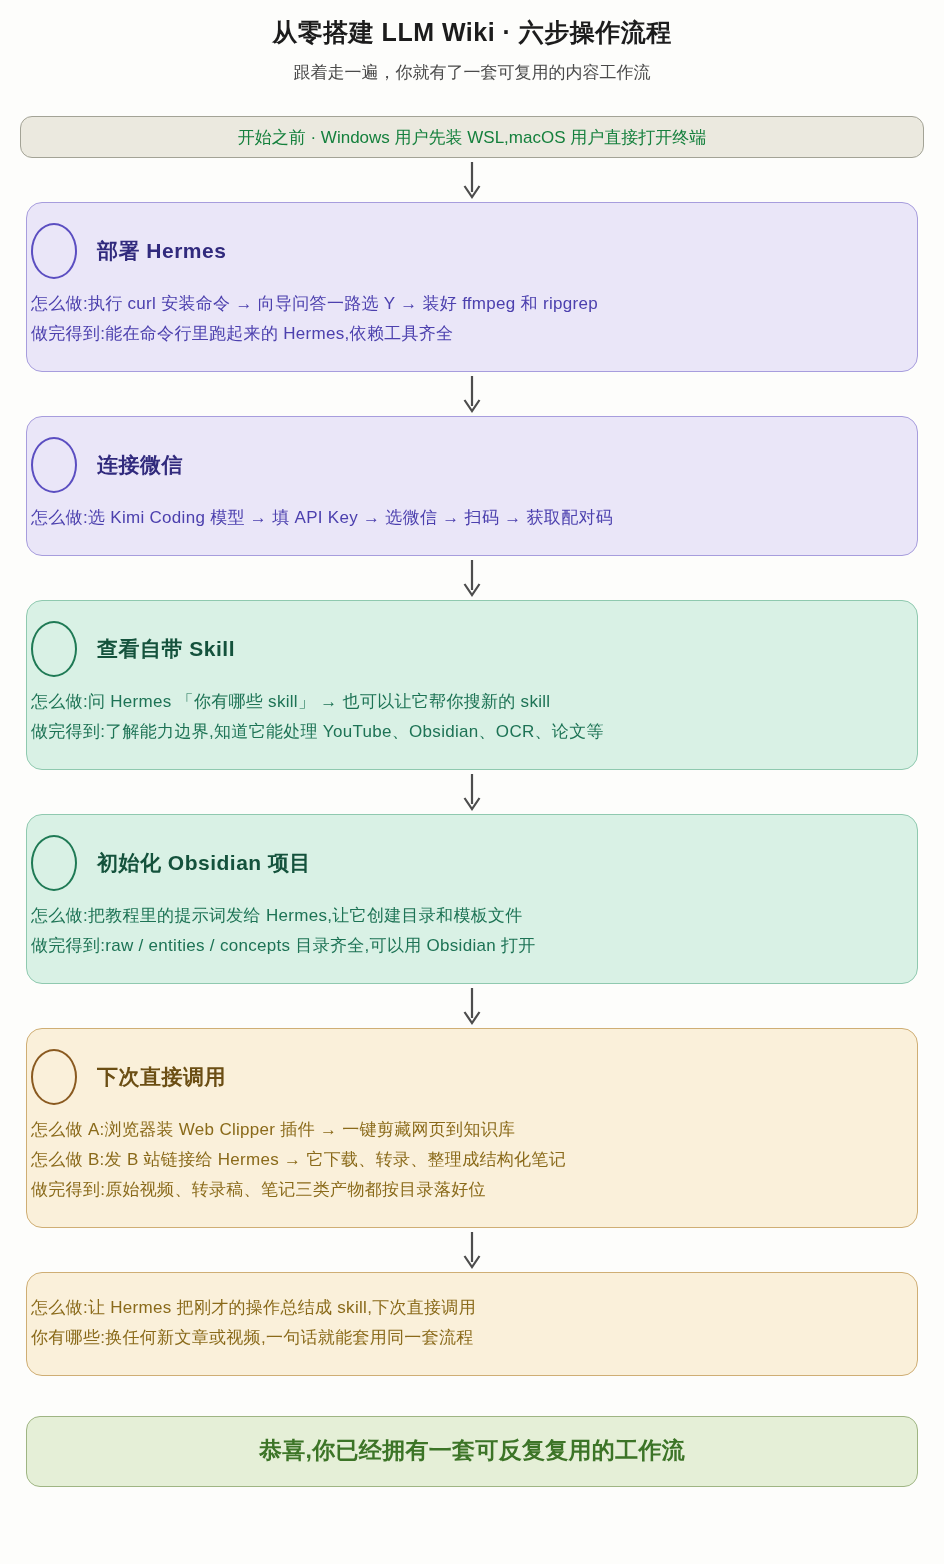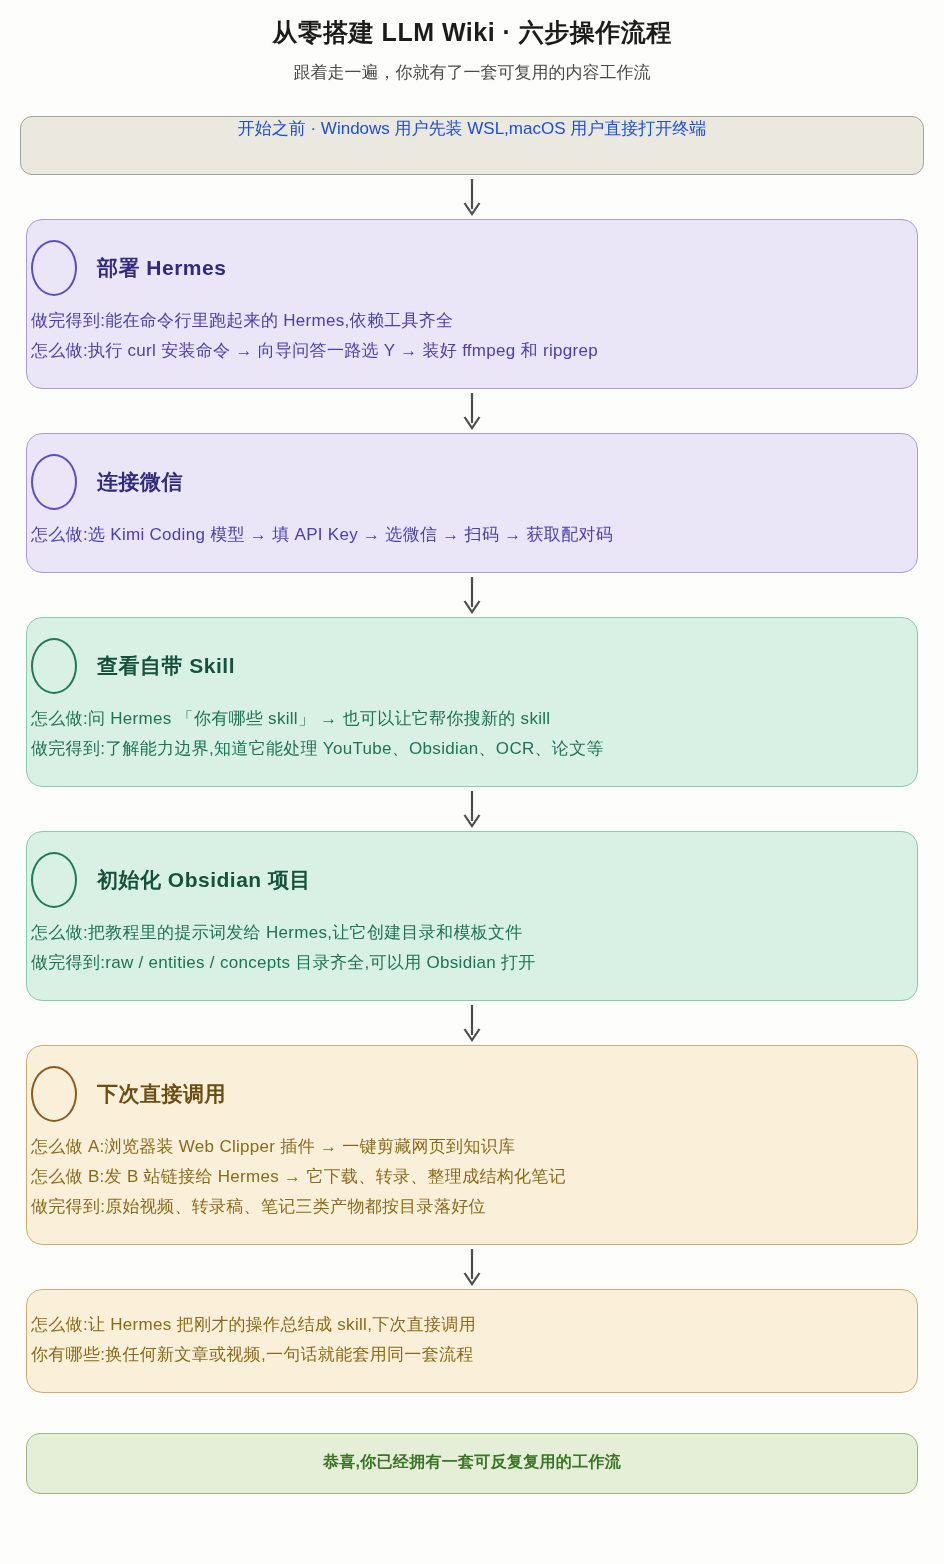--- a/index.html
+++ b/index.html
@@ -24,29 +24,29 @@
   }
   .page-subtitle {
     margin-top: 12px;
     font-size: 17px;
     color: #4a4a4a;
   }
 
   
   .banner {
     margin: 32px 20px 0 20px;
-    height: 59px;
+    height: 42px;
     background: #ebe9df;
     border: 1px solid #a3a396;
     border-radius: 12px;
     display: flex;
-    align-items: flex-start;
+    align-items: center;
     justify-content: center;
     font-size: 17px;
-    color: #1d4ed8;
+    color: #15803d;
   }
 
   
   .arrow-row {
     height: 44px;
     display: flex;
     align-items: center;
     justify-content: center;
   }
 
@@ -99,21 +99,21 @@
   
   .final-card {
     margin: 40px 26px 20px 26px;
     background: #e5efd7;
     border: 1.5px solid #9fb583;
     border-radius: 14px;
     text-align: center;
     padding: 18px 20px 20px 20px;
   }
   .final-title {
-    font-size: 16px;
+    font-size: 23px;
     font-weight: 700;
     color: #3c7427;
     letter-spacing: 0.3px;
   }
 </style>
 </head>
 <body>
 
 <div class="page">
 
@@ -131,22 +131,22 @@
       <line x1="10" y1="1" x2="10" y2="31" stroke="#4d4d4d" stroke-width="2.2"></line>
       <path d="M2.5 25 L10 36 L17.5 25" fill="none" stroke="#4d4d4d" stroke-width="2.2"></path>
     </svg>
   </div>
 
   <section class="card theme-purple">
     <div class="card-head">
       <span class="circle"></span>
       <h2 class="card-title">部署 Hermes</h2>
     </div>
+    <p class="card-line">怎么做:执行 curl 安装命令 → 向导问答一路选 Y → 装好 ffmpeg 和 ripgrep</p>
     <p class="card-line">做完得到:能在命令行里跑起来的 Hermes,依赖工具齐全</p>
-    <p class="card-line">怎么做:执行 curl 安装命令 → 向导问答一路选 Y → 装好 ffmpeg 和 ripgrep</p>
   </section>
 
   <div class="arrow-row">
     <svg width="20" height="38">
       <line x1="10" y1="1" x2="10" y2="31" stroke="#4d4d4d" stroke-width="2.2"></line>
       <path d="M2.5 25 L10 36 L17.5 25" fill="none" stroke="#4d4d4d" stroke-width="2.2"></path>
     </svg>
   </div>
 
   <section class="card theme-purple">

